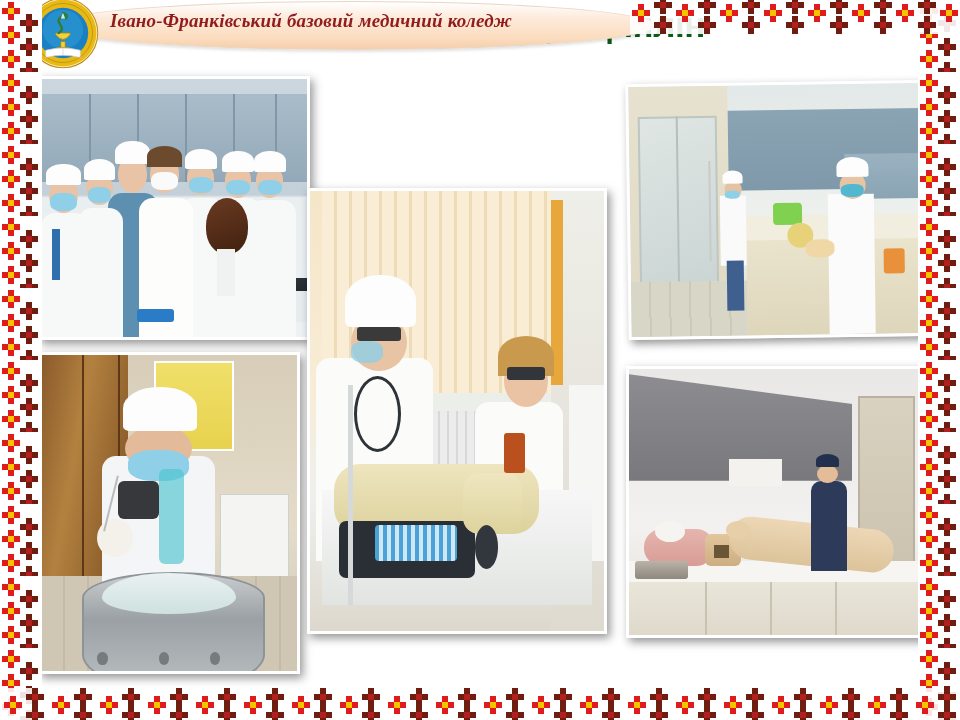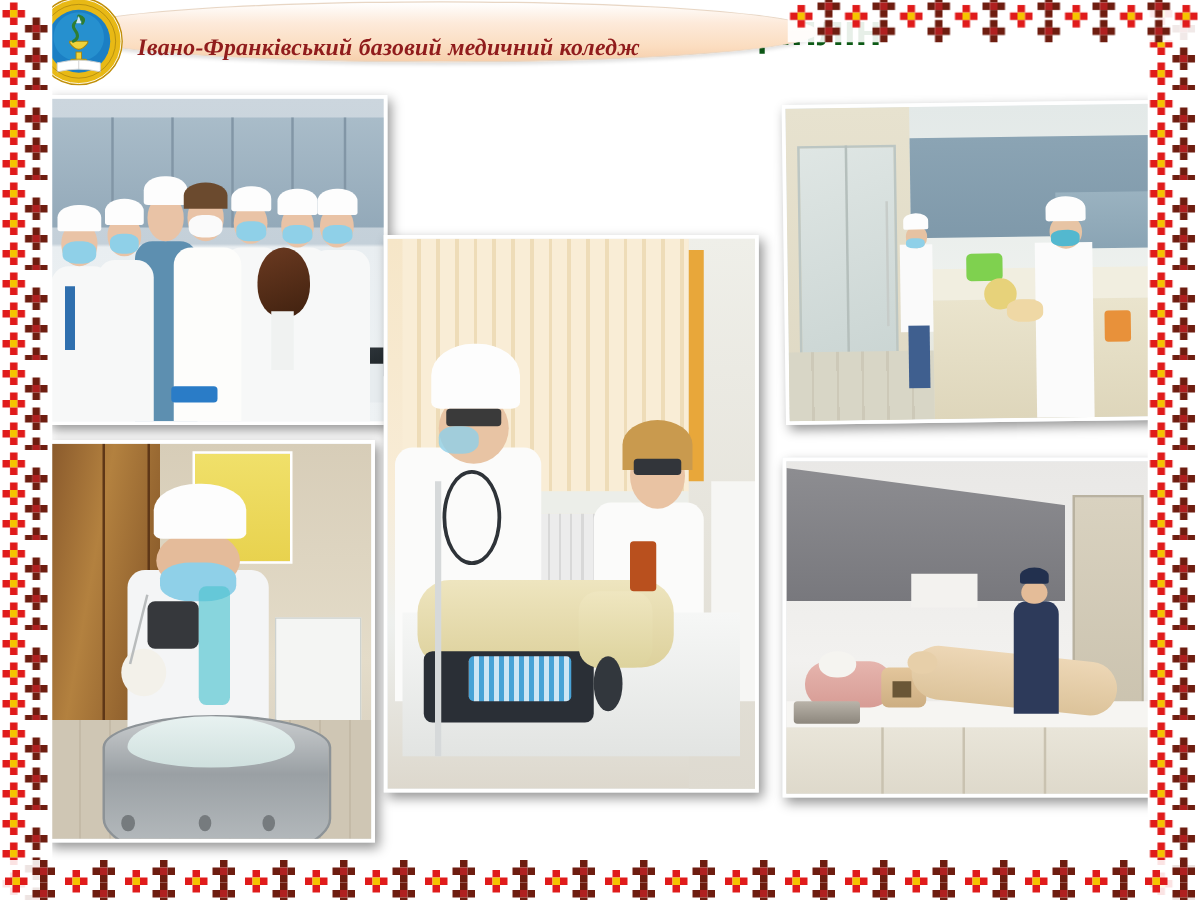--- a/index.html
+++ b/index.html
@@ -30,21 +30,21 @@
   
   .banner {
     position:absolute; left:52px; top:1px; width:600px; height:47px;
     background:linear-gradient(180deg,#ffffff 0%,#fdeada 35%,#fbddc0 75%,#f6cfac 100%);
     border:1px solid #e8d6c4;
     border-radius:300px/24px;
     z-index:30;
     box-shadow:0 2px 3px rgba(0,0,0,0.12);
   }
   .banner-text {
-    position:absolute; left:110px; top:19px; width:470px; height:40px;
+    position:absolute; left:110px; top:1px; width:470px; height:40px;
     line-height:40px;
     font-size:19px; font-weight:bold; font-style:italic; color:#901c1c;
     font-family:"Liberation Serif", serif; white-space:nowrap; z-index:32;
     letter-spacing:0.2px;
   }
 
   
   .logo {
     position:absolute; left:27px; top:-3px; width:72px; height:72px; z-index:35;
   }

